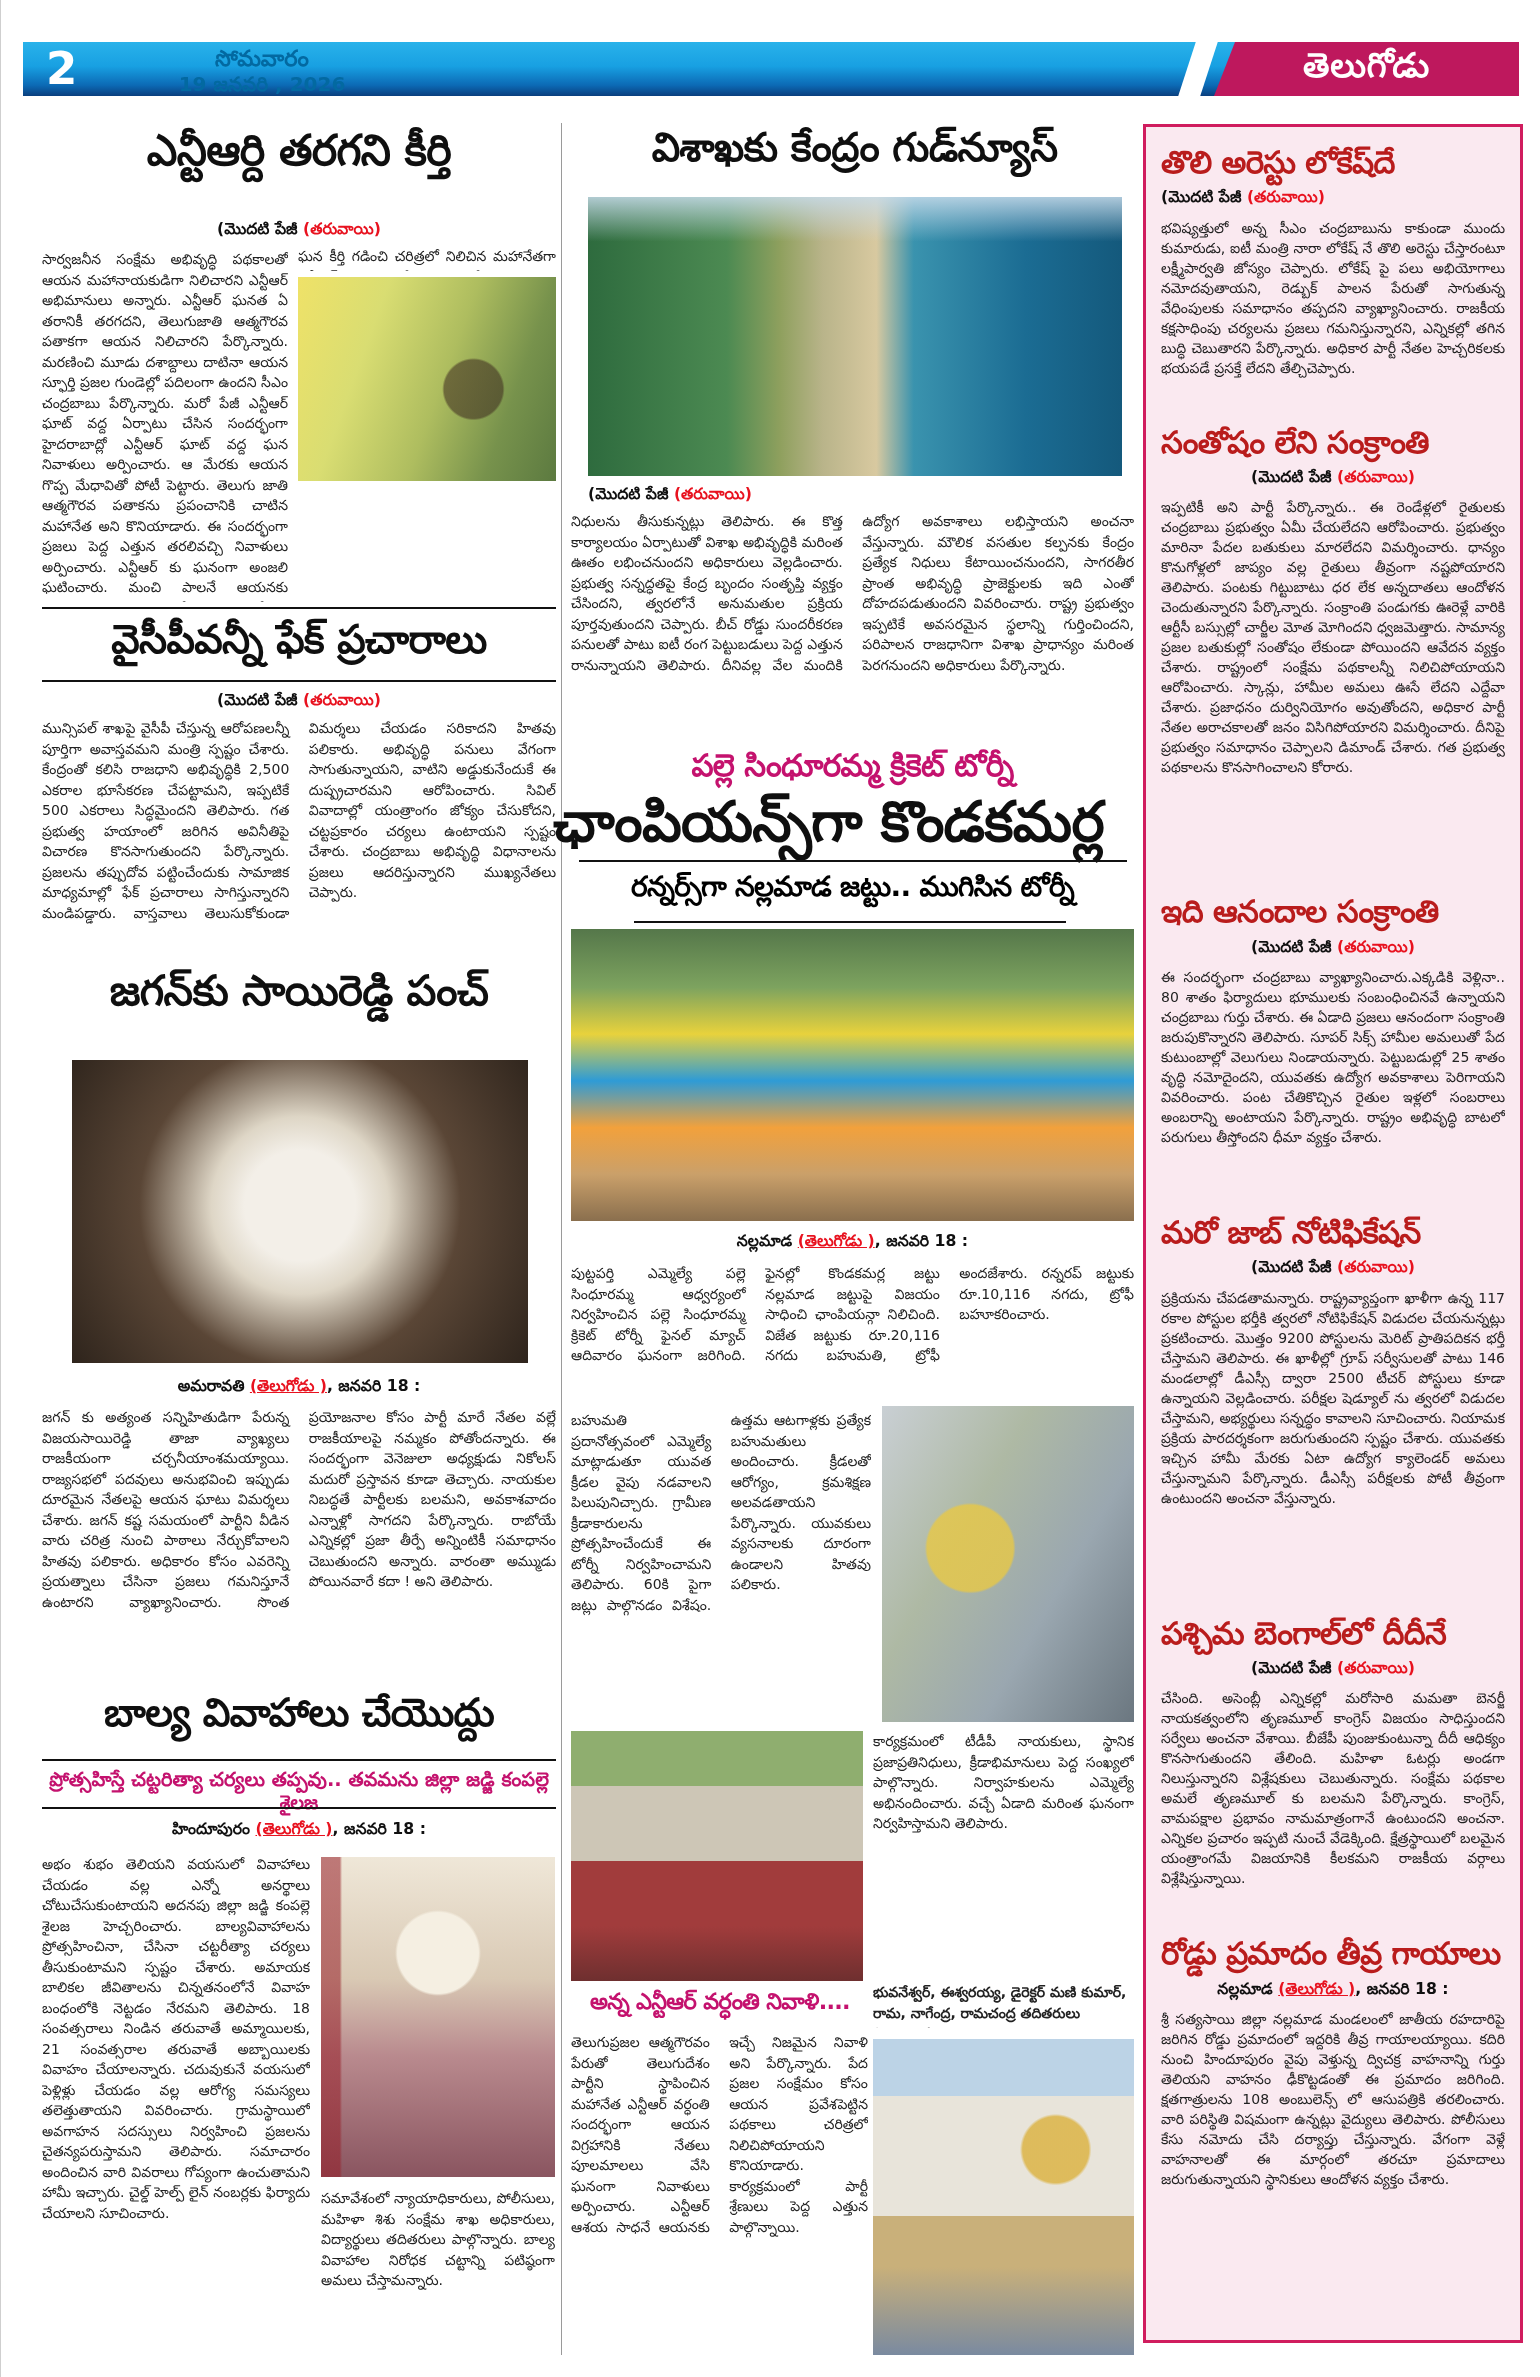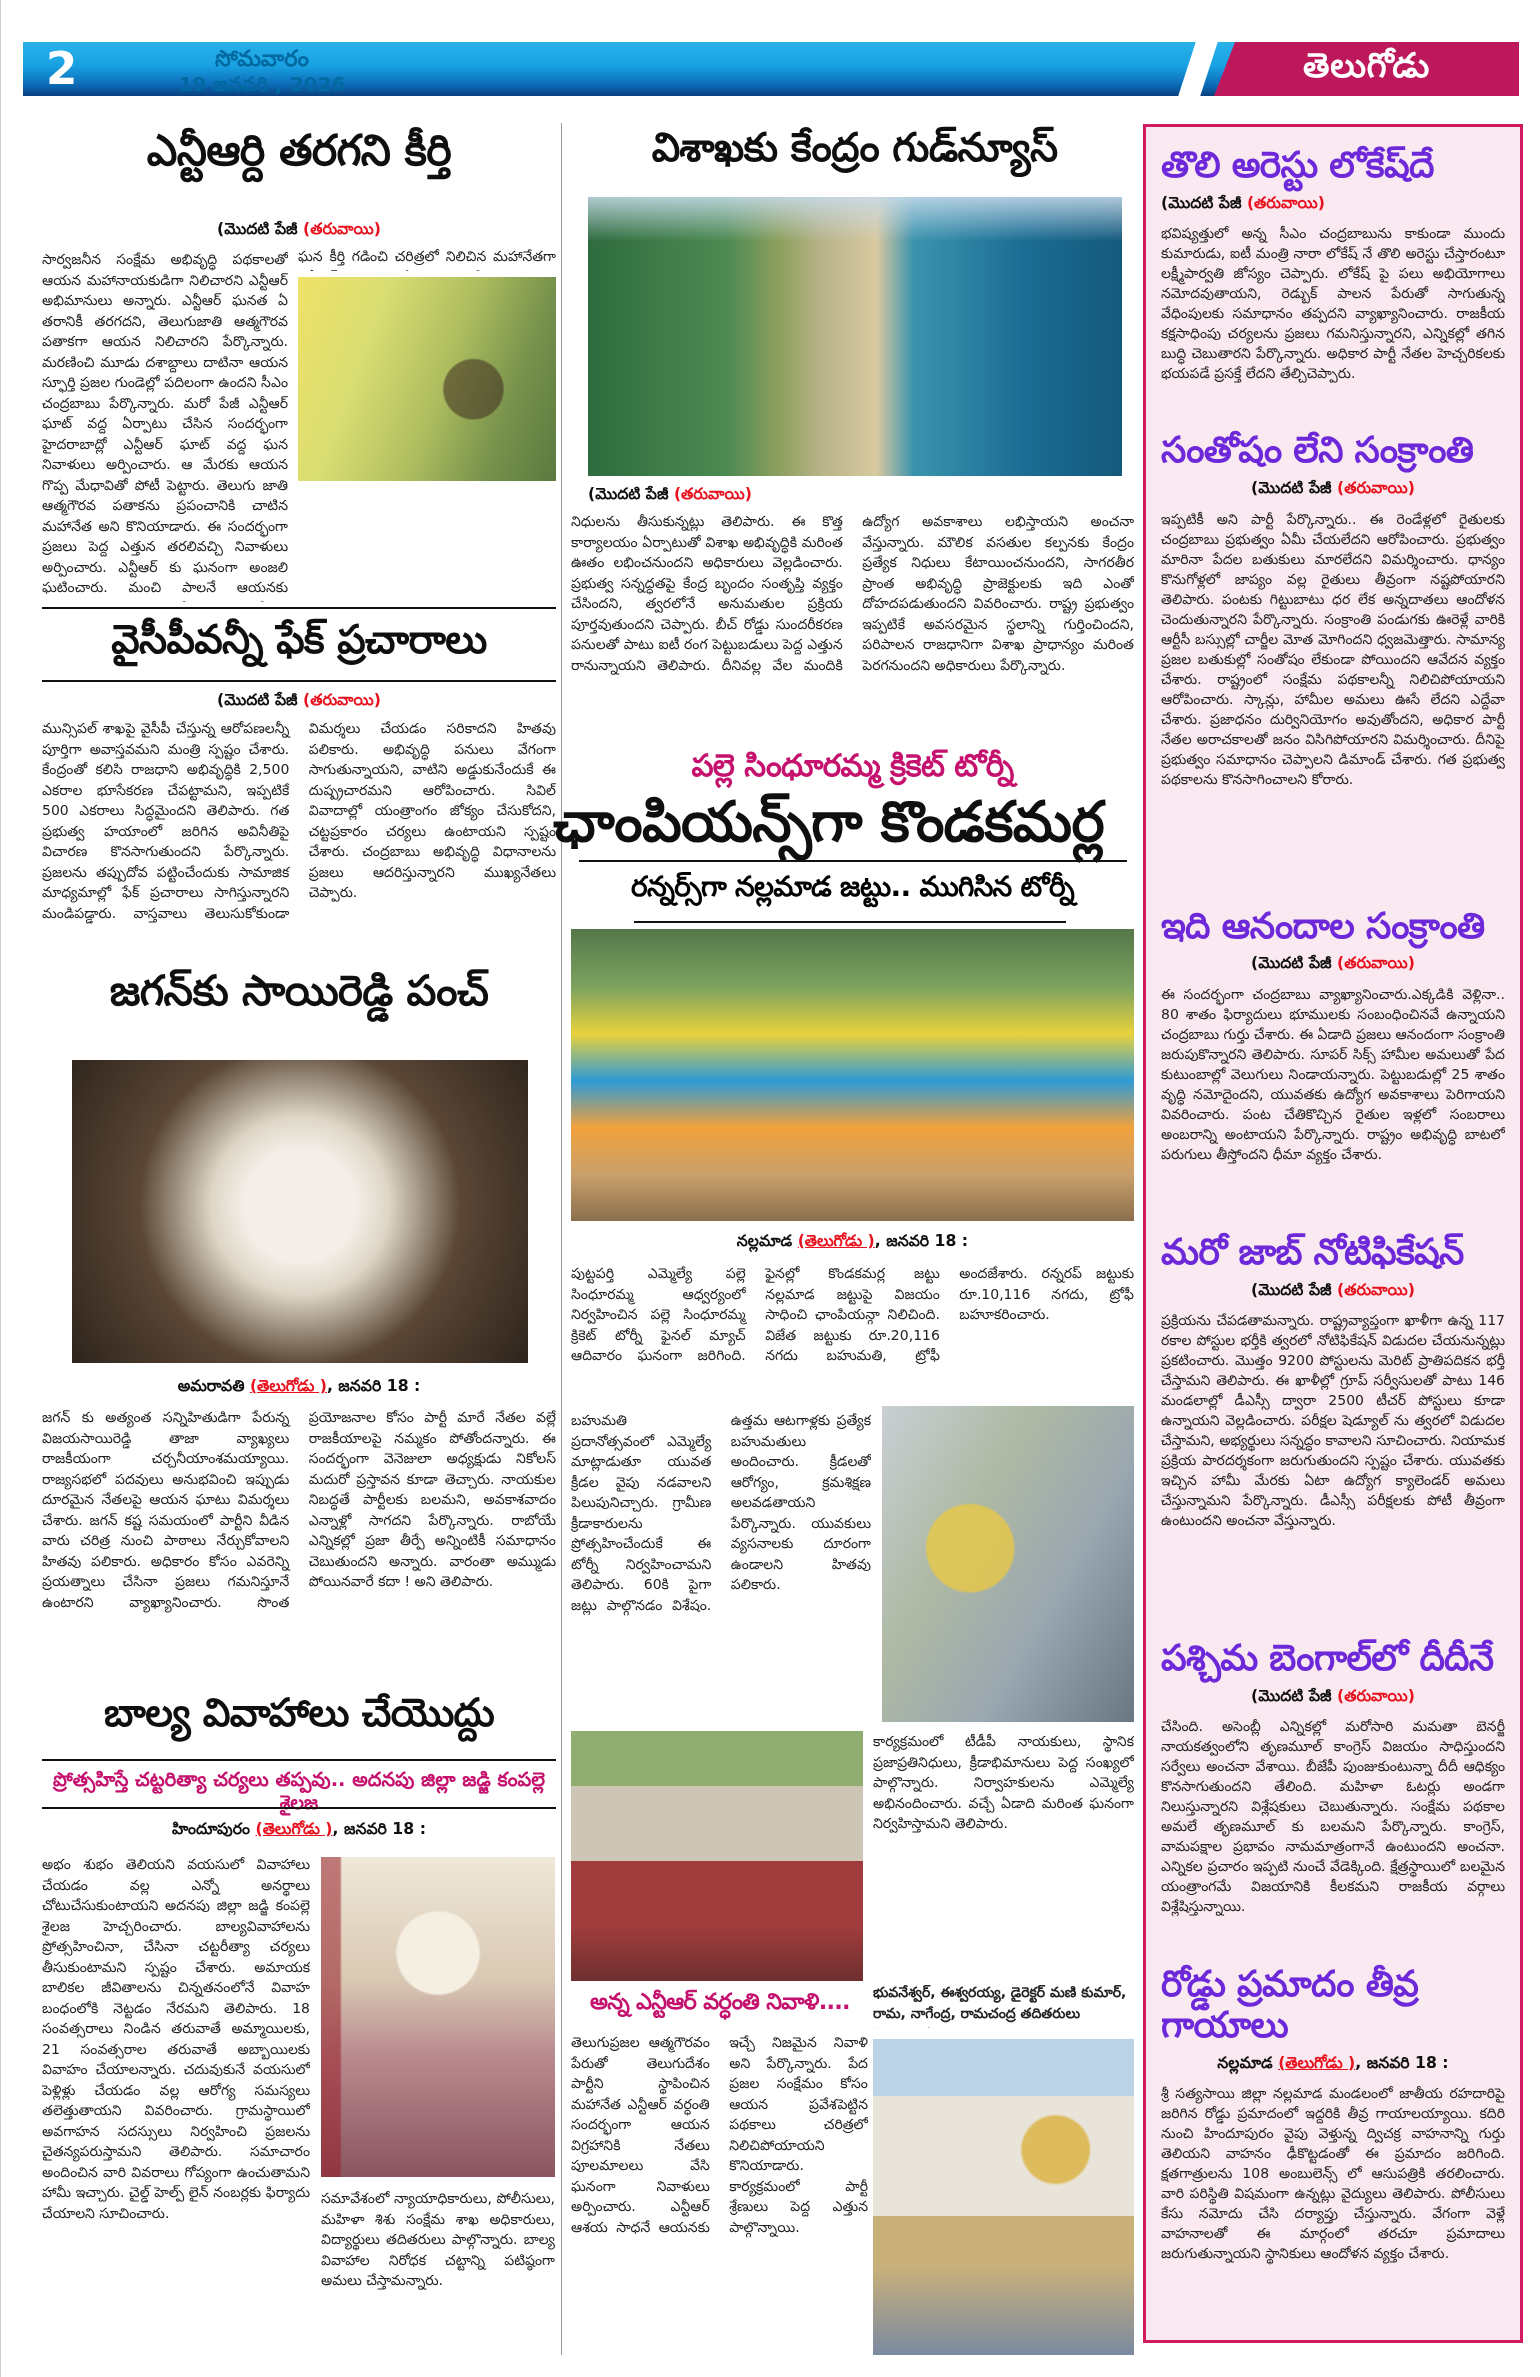--- a/index.html
+++ b/index.html
@@ -56,21 +56,21 @@
      linear-gradient(120deg,#c9cfd4 0%,#aeb9a4 35%,#9aa7b0 65%,#6b7780 100%);}
   .ph-groupred{background:
      linear-gradient(180deg,#8fae6f 0 22%,#cdc6b6 22% 52%,#a13c3c 52% 78%,#6e2f2f 100%);}
   .ph-statue{background:
      radial-gradient(circle at 70% 35%, rgba(220,180,70,.85) 0 12%, rgba(220,180,70,0) 13%),
      linear-gradient(180deg,#bcd3e6 0 18%,#e8e4da 18% 56%,#c9b07a 56% 72%,#7a8aa0 100%);}
   
   .sidebar{left:1142px; top:124px; width:380px; height:2219px; background:#fae9f0;
     border:3px solid #d01c5e; box-sizing:border-box; padding:13.4px 15px;}
   .sb-art{margin-bottom:15px;}
-  .sb-head{font-size:36px; font-weight:800; color:#6d28d9; line-height:1.12; letter-spacing:-0.7px; margin:4.5px 0 7.5px 0;}
+  .sb-head{font-size:31px; font-weight:800; color:#b91c1c; line-height:1.12; letter-spacing:-0.7px; margin:4.5px 0 7.5px 0;}
   .sb-tag{margin:1.5px 0 7.5px 0;}
   .sb-body{font-size:14px; line-height:20px;}
 </style>
 </head>
 <body>
 
 <div class="paper">
 
   <div class="abs topbar"></div>
   <div class="abs pageno">2</div>
@@ -103,21 +103,21 @@
 
   <div class="abs head" style="left:41px; top:966px; width:514px; font-size:42px;">జగన్‌కు సాయిరెడ్డి పంచ్</div>
   <div class="abs photo ph-vijayasai" style="left:71px; top:1060px; width:456px; height:303px;"></div>
   <div class="abs byline" style="left:41px; top:1376px; width:514px;">
     <span>అమరావతి </span><span class="red">(తెలుగోడు )</span><span>, జనవరి 18 :</span>
   </div>
   <div class="abs bodytxt cols2" style="left:41px; top:1407px; width:514px; height:276px;">జగన్ కు అత్యంత సన్నిహితుడిగా పేరున్న విజయసాయిరెడ్డి తాజా వ్యాఖ్యలు రాజకీయంగా చర్చనీయాంశమయ్యాయి. రాజ్యసభలో పదవులు అనుభవించి ఇప్పుడు దూరమైన నేతలపై ఆయన ఘాటు విమర్శలు చేశారు. జగన్ కష్ట సమయంలో పార్టీని వీడిన వారు చరిత్ర నుంచి పాఠాలు నేర్చుకోవాలని హితవు పలికారు. అధికారం కోసం ఎవరెన్ని ప్రయత్నాలు చేసినా ప్రజలు గమనిస్తూనే ఉంటారని వ్యాఖ్యానించారు. సొంత ప్రయోజనాల కోసం పార్టీ మారే నేతల వల్లే రాజకీయాలపై నమ్మకం పోతోందన్నారు. ఈ సందర్భంగా వెనెజులా అధ్యక్షుడు నికోలస్ మదురో ప్రస్తావన కూడా తెచ్చారు. నాయకుల నిబద్ధతే పార్టీలకు బలమని, అవకాశవాదం ఎన్నాళ్లో సాగదని పేర్కొన్నారు. రాబోయే ఎన్నికల్లో ప్రజా తీర్పే అన్నింటికీ సమాధానం చెబుతుందని అన్నారు. వారంతా అమ్ముడు పోయినవారే కదా ! అని తెలిపారు.</div>
 
   <div class="abs head" style="left:41px; top:1690px; width:514px; font-size:39px;">బాల్య వివాహాలు చేయొద్దు</div>
   <div class="abs hrule" style="left:41px; top:1759px; width:514px; height:2.2px;"></div>
-  <div class="abs head magenta" style="left:41px; top:1769px; width:514px; font-size:19.4px; letter-spacing:0;">ప్రోత్సహిస్తే చట్టరిత్యా చర్యలు తప్పవు.. అదనపు జిల్లా జడ్జి కంపల్లె శైలజ</div>
+  <div class="abs head magenta" style="left:41px; top:1769px; width:514px; font-size:19.4px; letter-spacing:0;">ప్రోత్సహిస్తే చట్టరిత్యా చర్యలు తప్పవు.. తవమను జిల్లా జడ్జి కంపల్లె శైలజ</div>
   <div class="abs hrule" style="left:41px; top:1807px; width:514px; height:2.2px;"></div>
   <div class="abs byline" style="left:41px; top:1819px; width:514px;">
     <span>హిందూపురం </span><span class="red">(తెలుగోడు )</span><span>, జనవరి 18 :</span>
   </div>
   <div class="abs bodytxt" style="left:41px; top:1854px; width:268px; height:498px;">అభం శుభం తెలియని వయసులో వివాహాలు చేయడం వల్ల ఎన్నో అనర్థాలు చోటుచేసుకుంటాయని అదనపు జిల్లా జడ్జి కంపల్లె శైలజ హెచ్చరించారు. బాల్యవివాహాలను ప్రోత్సహించినా, చేసినా చట్టరీత్యా చర్యలు తీసుకుంటామని స్పష్టం చేశారు. అమాయక బాలికల జీవితాలను చిన్నతనంలోనే వివాహ బంధంలోకి నెట్టడం నేరమని తెలిపారు. 18 సంవత్సరాలు నిండిన తరువాతే అమ్మాయిలకు, 21 సంవత్సరాల తరువాతే అబ్బాయిలకు వివాహం చేయాలన్నారు. చదువుకునే వయసులో పెళ్లిళ్లు చేయడం వల్ల ఆరోగ్య సమస్యలు తలెత్తుతాయని వివరించారు. గ్రామస్థాయిలో అవగాహన సదస్సులు నిర్వహించి ప్రజలను చైతన్యపరుస్తామని తెలిపారు. సమాచారం అందించిన వారి వివరాలు గోప్యంగా ఉంచుతామని హామీ ఇచ్చారు. చైల్డ్ హెల్ప్ లైన్ నంబర్లకు ఫిర్యాదు చేయాలని సూచించారు.</div>
   <div class="abs photo ph-church" style="left:320px; top:1857px; width:234px; height:320px;"></div>
   <div class="abs bodytxt" style="left:320px; top:2188px; width:234px; height:164px;">సమావేశంలో న్యాయాధికారులు, పోలీసులు, మహిళా శిశు సంక్షేమ శాఖ అధికారులు, విద్యార్థులు తదితరులు పాల్గొన్నారు. బాల్య వివాహాల నిరోధక చట్టాన్ని పటిష్ఠంగా అమలు చేస్తామన్నారు.</div>
 
   <div class="abs head" style="left:574px; top:124px; width:559px; font-size:40px;">విశాఖకు కేంద్రం గుడ్‌న్యూస్</div>
   <div class="abs photo ph-vizag" style="left:587px; top:197px; width:534px; height:279px;"></div>

